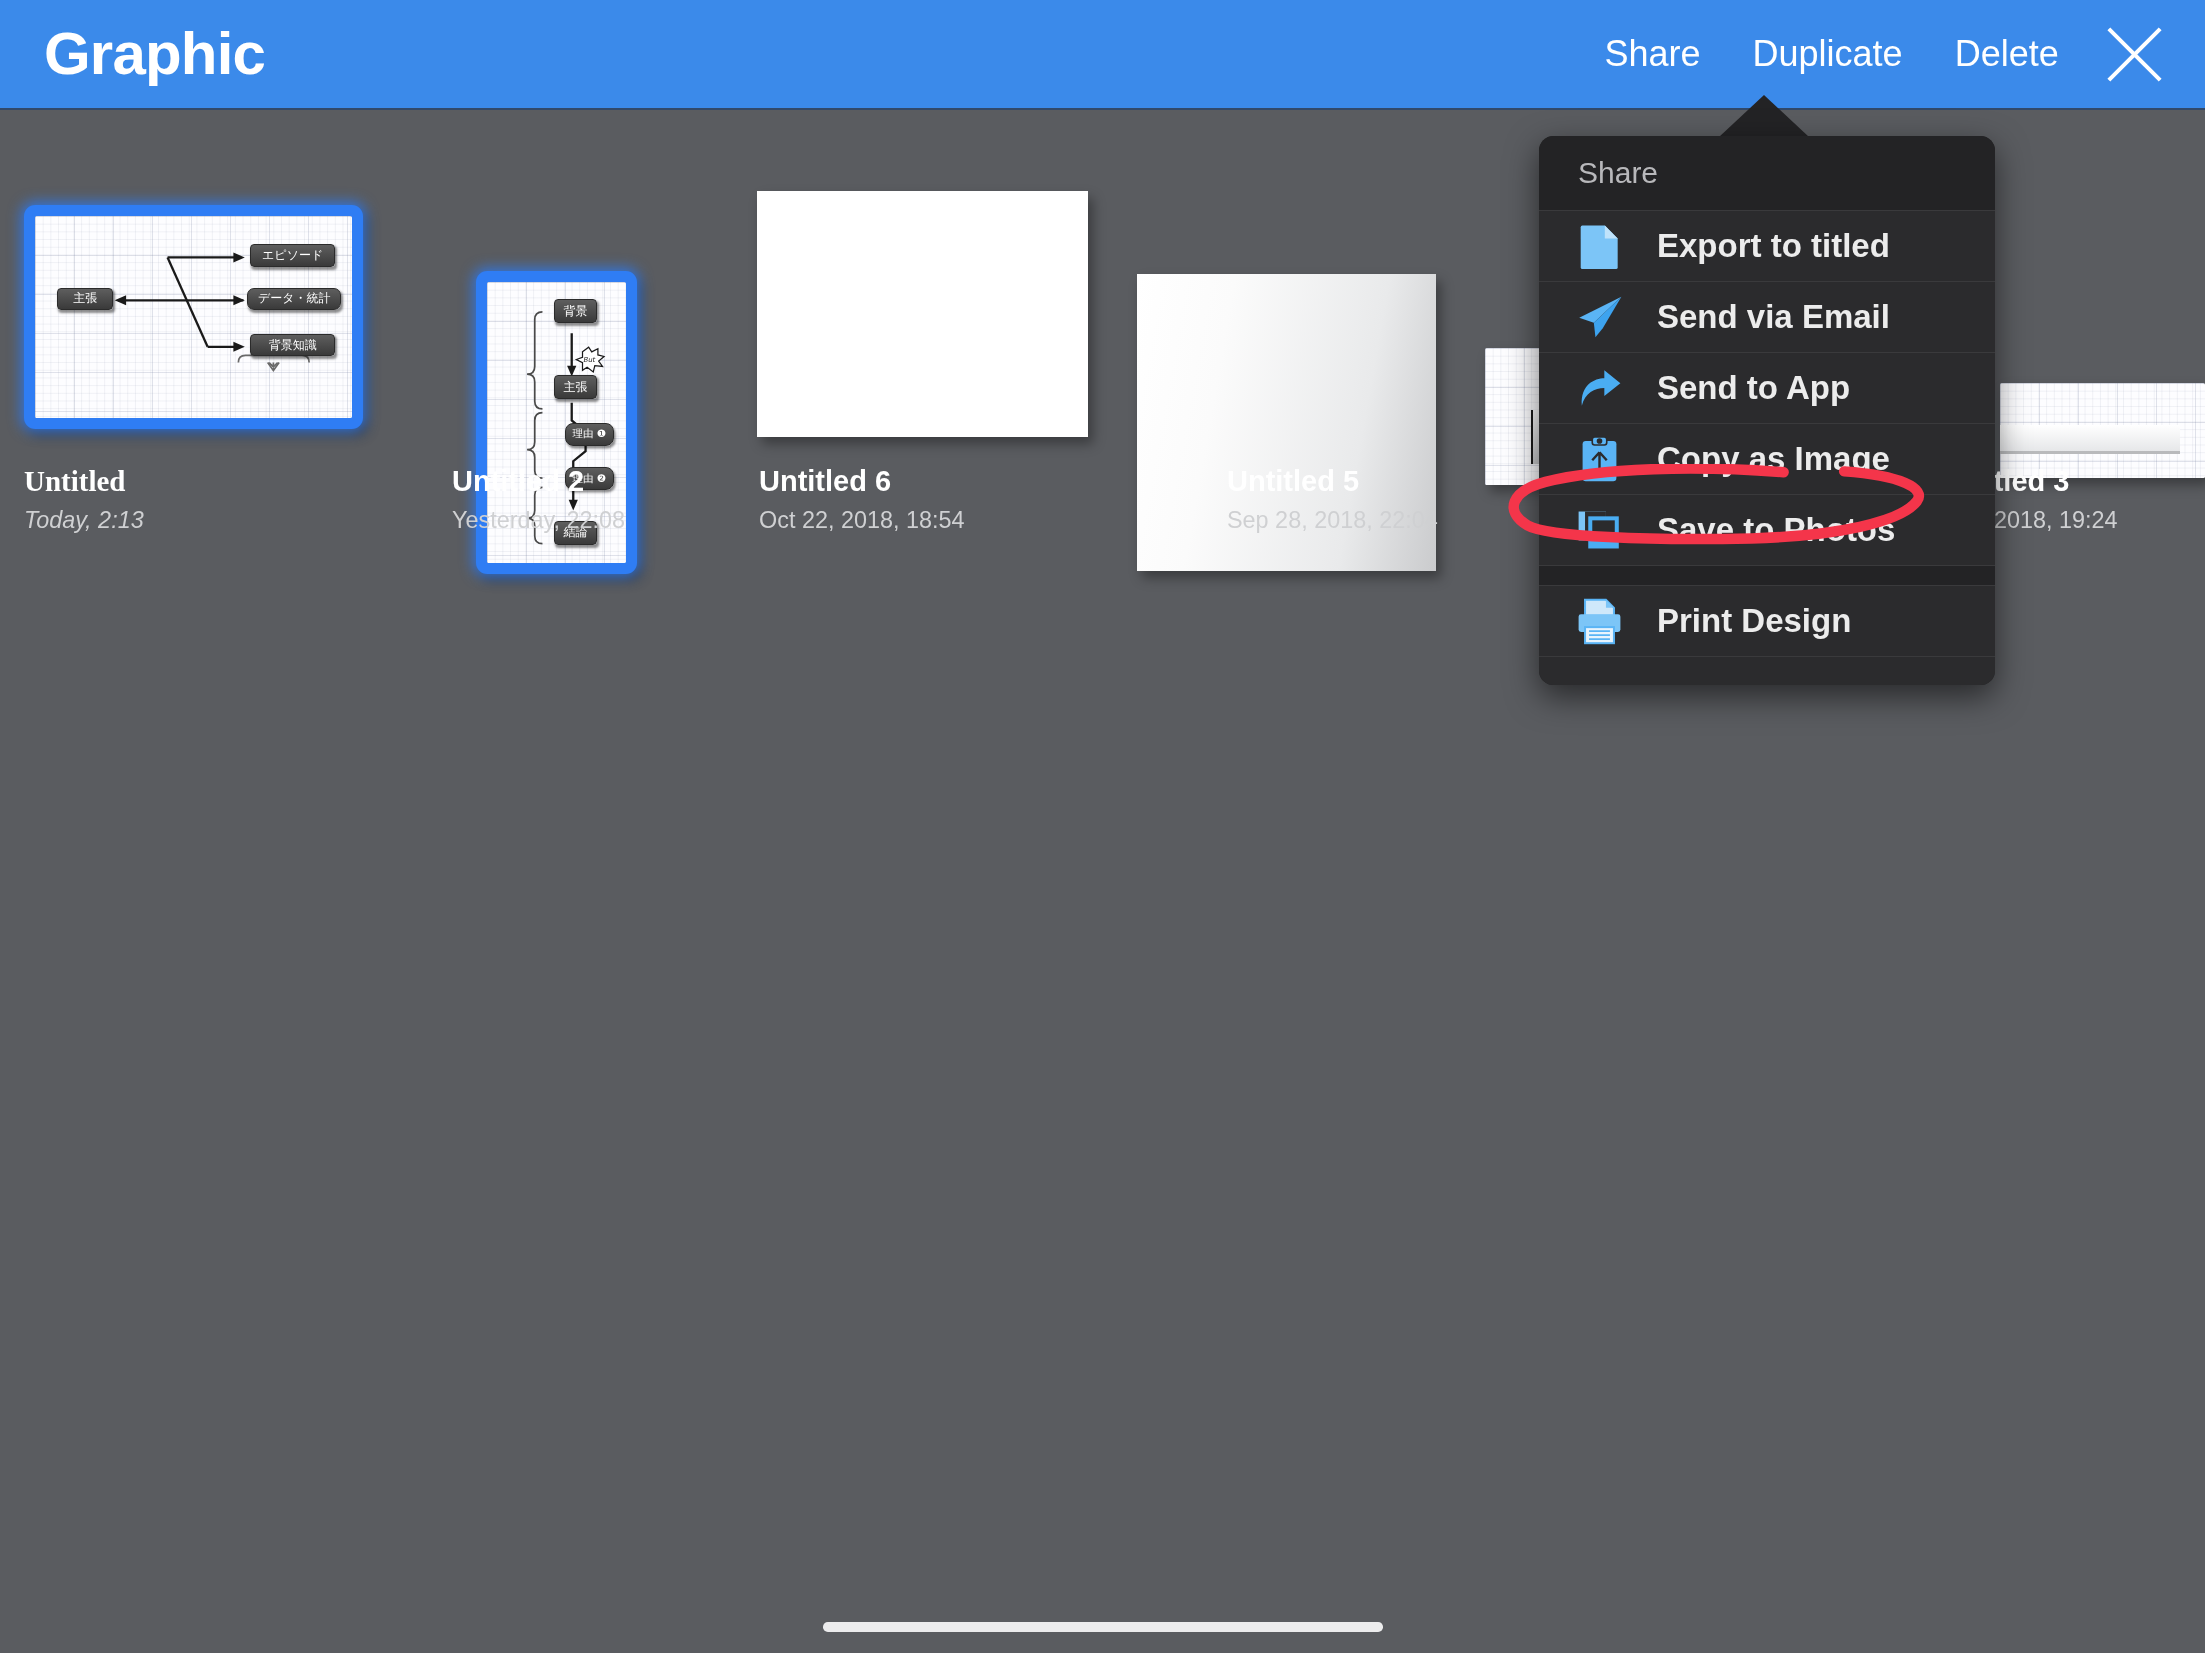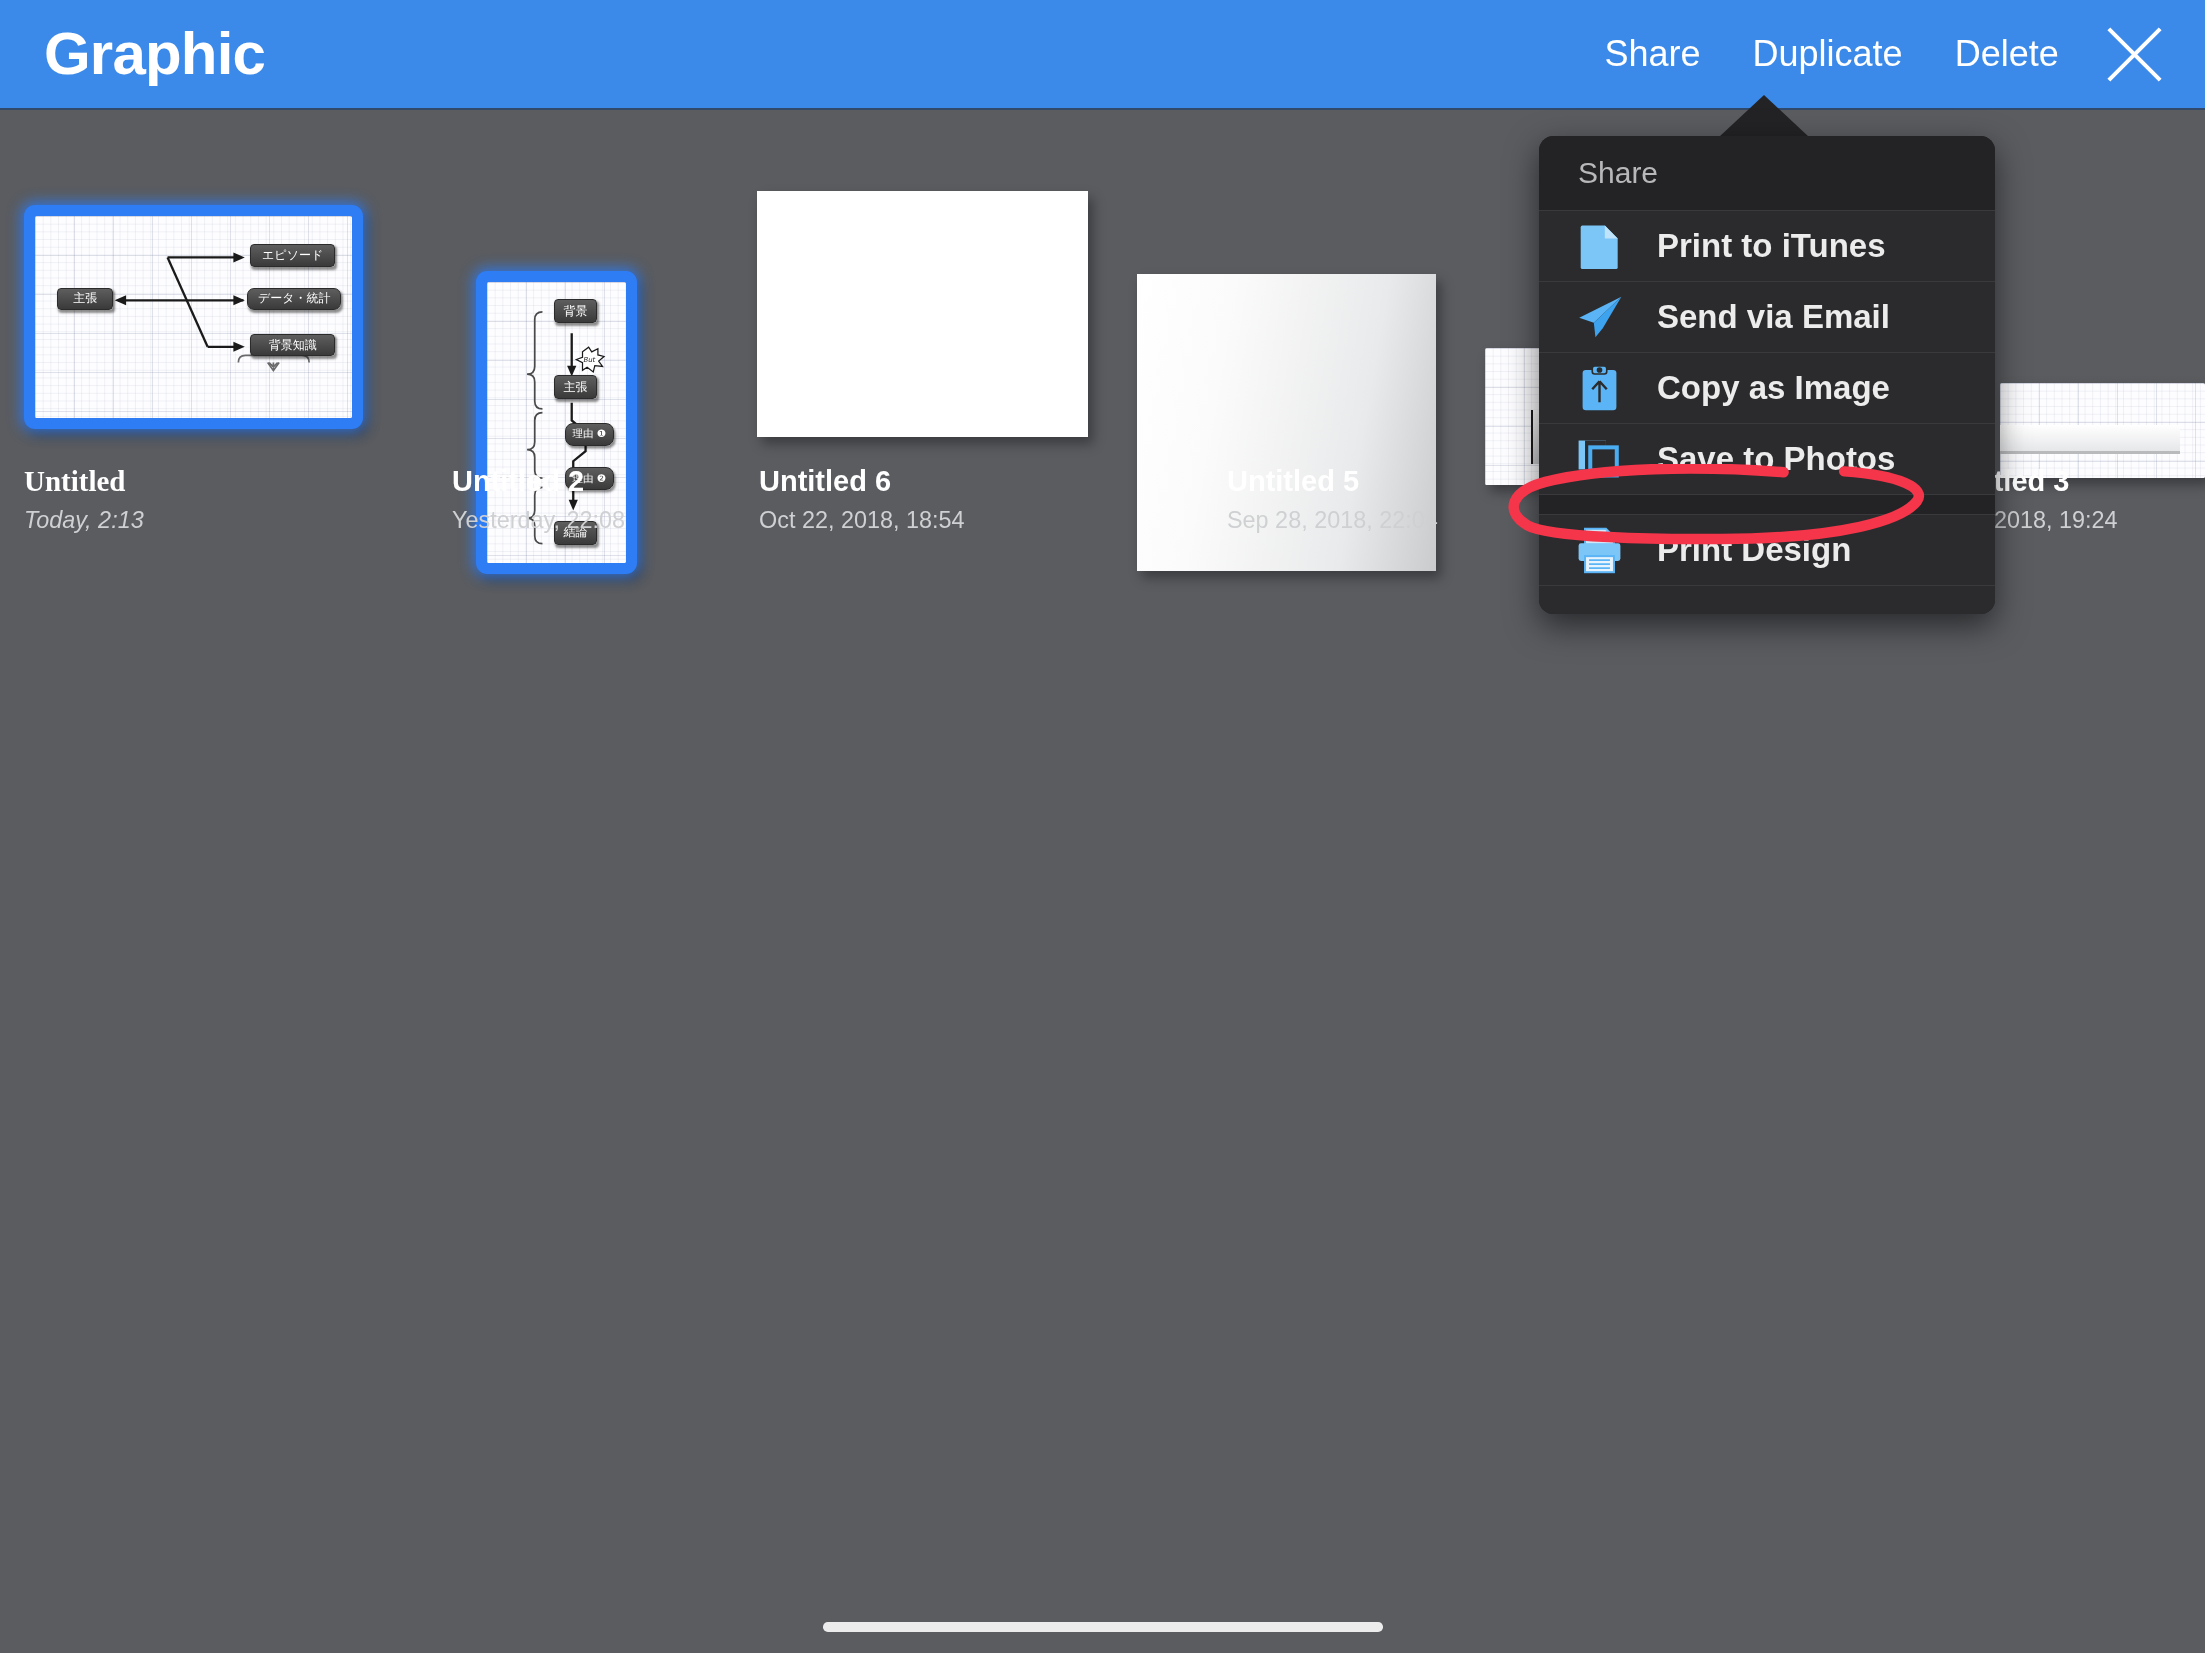--- a/index.html
+++ b/index.html
@@ -337,33 +337,41 @@
 
   <div class="menu-list">
 
     <div class="menu-item">
       <span class="menu-icon">
         <svg width="42" height="45" viewBox="0 0 52 56">
           <path d="M4 2 h28 l16 16 v36 a2 2 0 0 1 -2 2 H4 a2 2 0 0 1 -2 -2 V4 a2 2 0 0 1 2 -2 z" fill="#7cc5f7"></path>
           <path d="M32 2 l16 16 h-16 z" fill="#bfe3fb"></path>
         </svg>
       </span>
-      <span class="menu-label">Print to iTunes</span>
+      <span class="menu-label">Export to titled</span>
     </div>
 
     <div class="menu-item">
       <span class="menu-icon">
         <svg width="47" height="44" viewBox="0 0 58 54">
           <path d="M56 2 L4 28 L22 34 z" fill="#5ab4f5"></path>
           <path d="M56 2 L22 34 L24 52 L33 41 z" fill="#3da3ef"></path>
         </svg>
       </span>
       <span class="menu-label">Send via Email</span>
     </div>
 
+    <div class="menu-item">
+      <span class="menu-icon">
+        <svg width="45" height="42" viewBox="0 0 56 52">
+          <path d="M6 48 C4 22 22 14 34 14 L34 4 L54 20 L34 36 L34 26 C22 26 10 32 6 48 z" fill="#4aadf2"></path>
+        </svg>
+      </span>
+      <span class="menu-label">Send to App</span>
+    </div>
 
     <div class="menu-item">
       <span class="menu-icon">
         <svg width="37" height="47" viewBox="0 0 46 58">
           <rect x="2" y="6" width="42" height="50" rx="4" fill="#5ab4f5"></rect>
           <rect x="14" y="1" width="18" height="10" rx="3" fill="#5ab4f5" stroke="#2b2b2d" stroke-width="2"></rect>
           <circle cx="23" cy="6" r="3.5" fill="#2b2b2d"></circle>
           <path d="M23 20 L23 46 M23 20 L14 30 M23 20 L32 30" stroke="#2b2b2d" stroke-width="3" fill="none"></path>
         </svg>
       </span>

